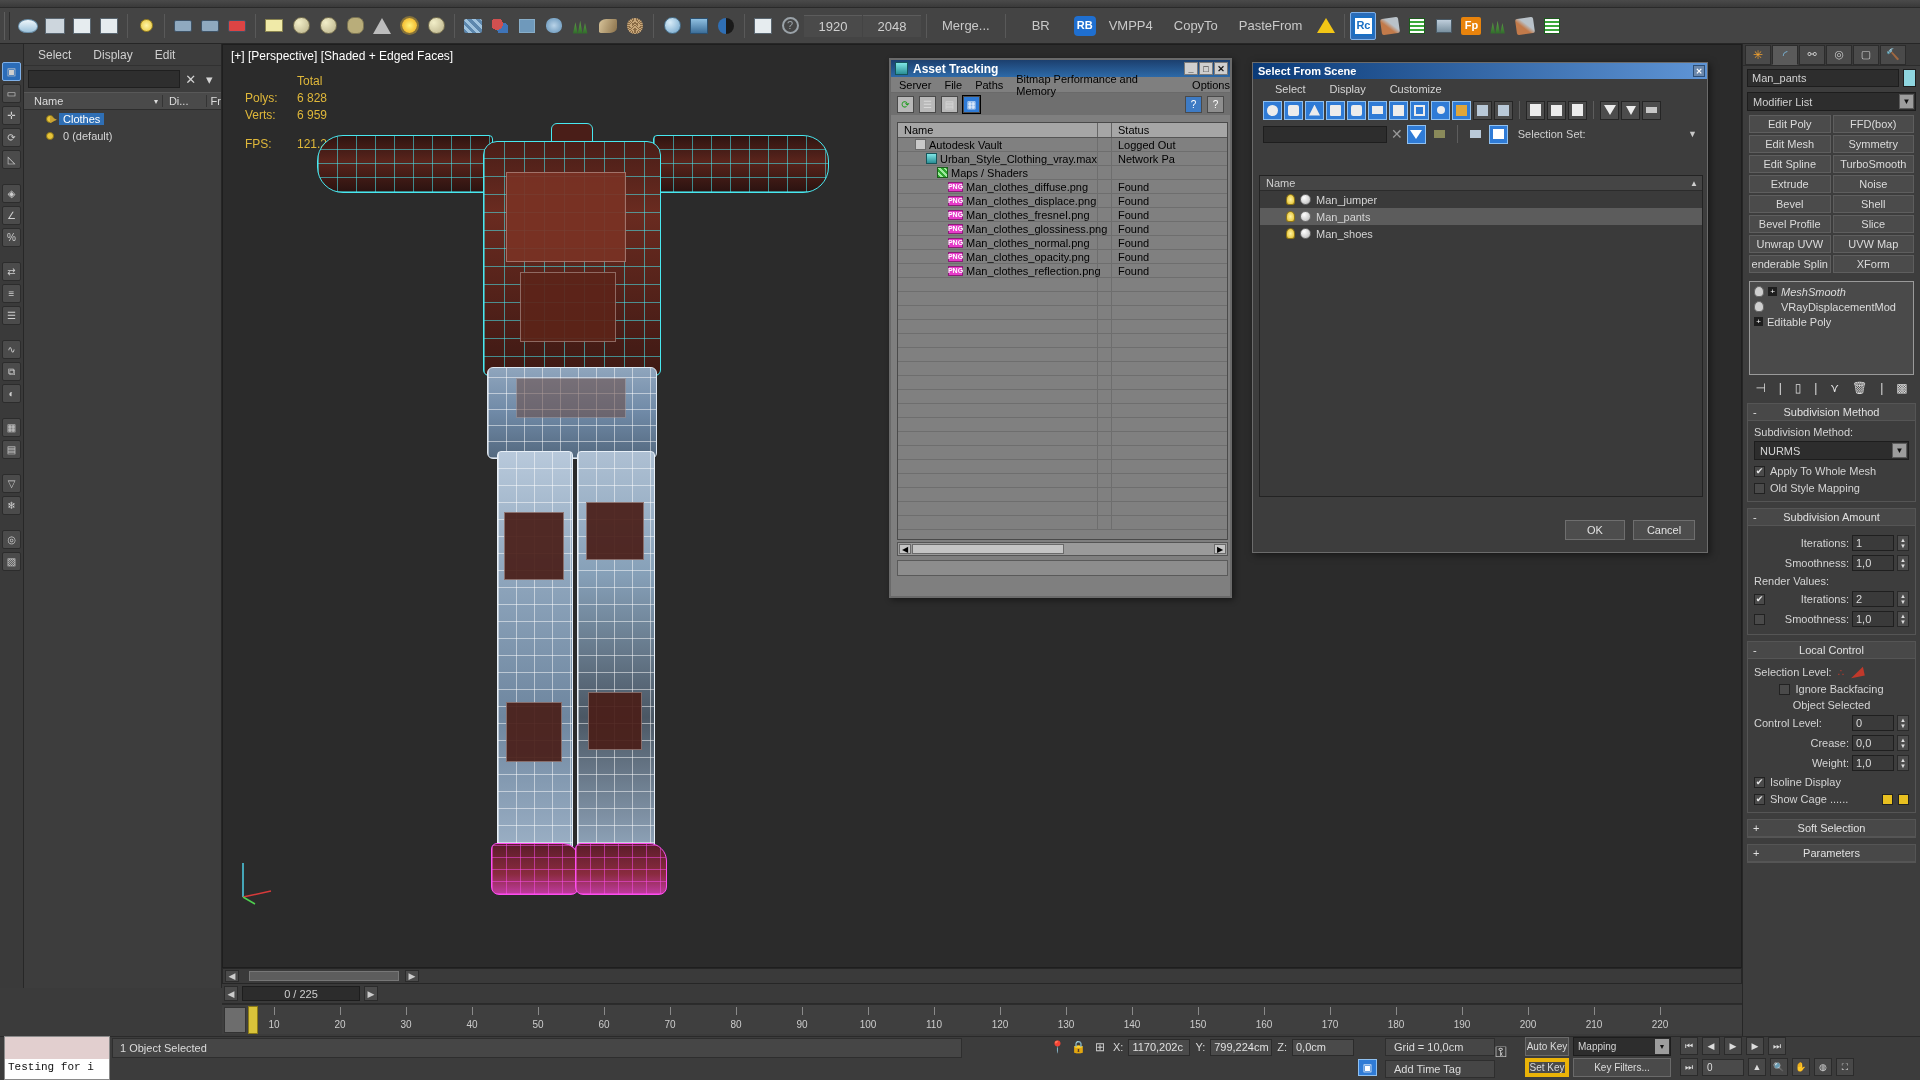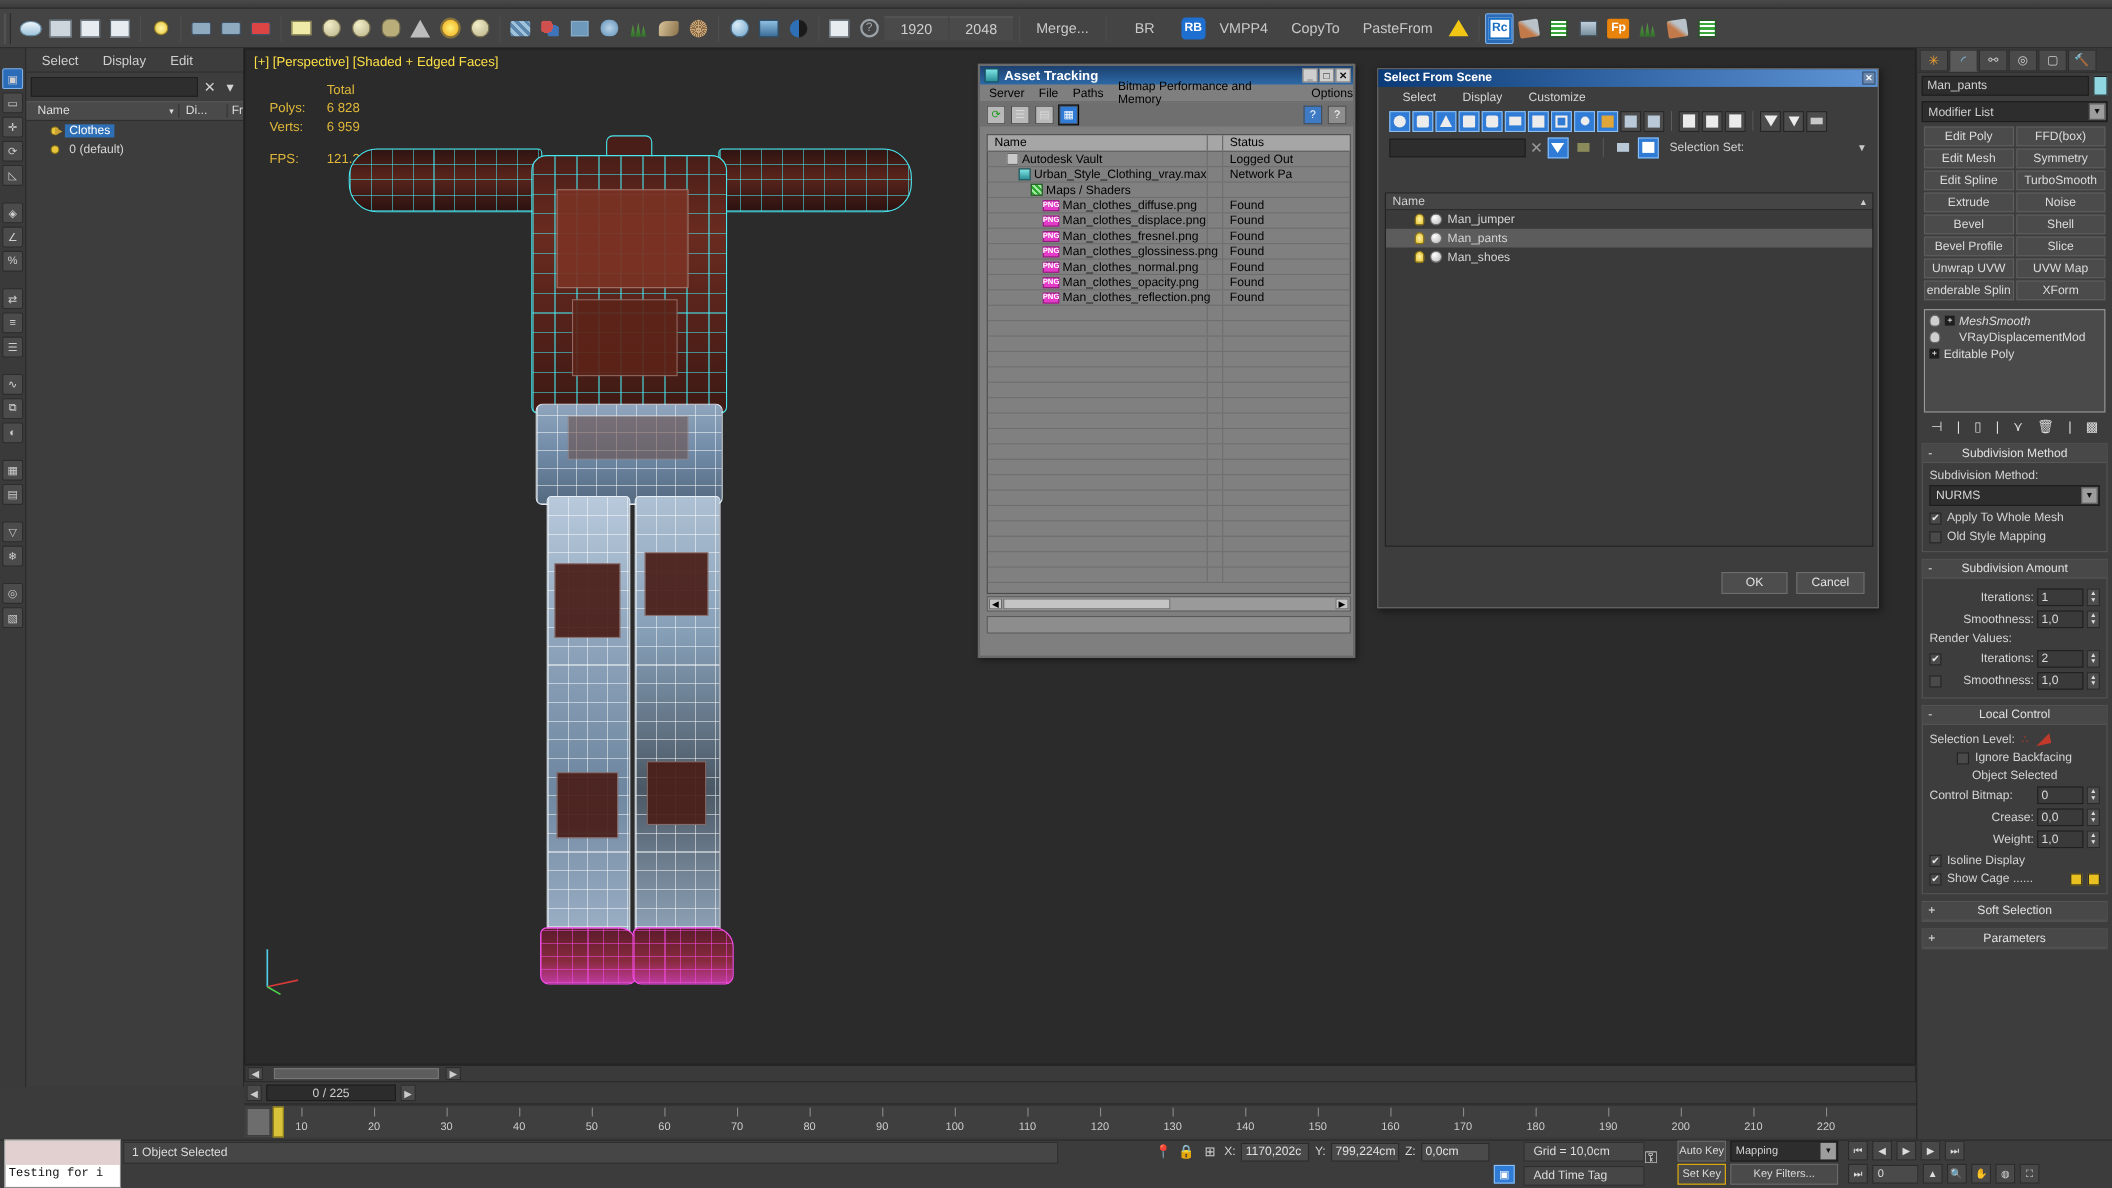--- a/index.html
+++ b/index.html
@@ -96,21 +96,21 @@
   .li-btn{width:19px;height:19px;background:#4b4b4b;border:1px solid #2c2c2c;border-radius:2px;
     display:flex;align-items:center;justify-content:center;font-size:10px;color:#cfcfcf;}
   .li-btn.on{background:#2b6cb8;border-color:#7fb0e8;}
   .li-gap{height:9px;}
 
   
   .viewport{
     position:absolute; left:222px; top:44px; width:1520px; height:924px;
     background:#2b2b2b; border:1px solid #1e1e1e; overflow:hidden;
   }
-  .vp-label{position:absolute;left:8px;top:4px;color:#fde047;font-size:12px;}
+  .vp-label{position:absolute;left:8px;top:4px;color:#ffffff;font-size:12px;}
   .vp-stats{position:absolute;left:22px;top:28px;color:#e0b83a;font-size:12px;line-height:17px;}
   .vp-stats .r{display:flex;}
   .vp-stats .k{width:52px;}
   .vp-stats .tot{margin-left:52px;}
   .vp-axis{position:absolute;left:12px;bottom:62px;width:44px;height:50px;}
 
   
   .figure{position:absolute; left:78px; top:46px; width:540px; height:740px;}
   .fg{position:absolute;}
   .torso{
@@ -327,21 +327,21 @@
   .co-lbl{font-size:11px;color:#d7d7d7;}
   .co-in{width:62px;height:17px;background:#4a4a4a;border:1px solid #2b2b2b;color:#e0e0e0;font-size:11px;
     display:flex;align-items:center;padding-left:3px;overflow:hidden;}
   .grid-lbl{position:absolute;left:1385px;top:1038px;width:110px;height:18px;background:#464646;border:1px solid #2e2e2e;
     display:flex;align-items:center;padding-left:8px;font-size:11px;color:#dcdcdc;}
   .addtime{position:absolute;left:1385px;top:1060px;width:110px;height:18px;background:#464646;border:1px solid #2e2e2e;
     display:flex;align-items:center;padding-left:8px;font-size:11px;color:#dcdcdc;}
   .keybtn{position:absolute;left:1482px;top:1040px;width:38px;height:24px;display:flex;align-items:center;justify-content:center;font-size:15px;color:#e8e8e8;}
   .autokey{position:absolute;left:1525px;top:1037px;width:44px;height:19px;background:#4a4a4a;border:1px solid #6a6a6a;
     color:#dcdcdc;font-size:10px;display:flex;align-items:center;justify-content:center;}
-  .setkey{position:absolute;left:1525px;top:1058px;width:44px;height:19px;background:#4a4a4a;border:1px solid #eab308;
+  .setkey{position:absolute;left:1525px;top:1058px;width:44px;height:19px;background:#4a4a4a;border:4px solid #eab308;
     color:#dcdcdc;font-size:10px;display:flex;align-items:center;justify-content:center;}
   .selected-dd{position:absolute;left:1573px;top:1037px;width:98px;height:19px;background:#2d2d2d;border:1px solid #1d1d1d;
     color:#d4d4d4;font-size:10px;display:flex;align-items:center;padding-left:4px;position:absolute;}
   .selected-dd .dd{position:absolute;right:1px;top:1px;width:14px;height:15px;background:#9d9d9d;color:#111;font-size:7px;
     display:flex;align-items:center;justify-content:center;}
   .keyfilters{position:absolute;left:1573px;top:1058px;width:98px;height:19px;background:#4a4a4a;border:1px solid #6a6a6a;
     color:#dcdcdc;font-size:10px;display:flex;align-items:center;justify-content:center;}
   .playback{position:absolute;left:1680px;top:1037px;display:flex;align-items:center;gap:4px;}
   .pb{width:18px;height:18px;background:#484848;border:1px solid #2b2b2b;color:#ddd;font-size:9px;
     display:flex;align-items:center;justify-content:center;}
@@ -1149,21 +1149,21 @@
           <span class="lbl">Selection Level:</span>
           <span style="color:#c0392b;font-size:10px">∴</span>
           <span class="tri"></span>
         </div>
         <div class="ck" style="justify-content:center">
           <span class="ckbox"></span>
           <span>Ignore Backfacing</span>
         </div>
         <div class="lbl" style="text-align:center;margin-top:4px">Object Selected</div>
         <div class="spin-row">
-          <span class="lb" style="margin-right:auto">Control Bitmap:</span>
+          <span class="lb" style="margin-right:auto">Control Level:</span>
           <span class="spin-in">0</span>
           <span class="spin-ar">▲<br>▼</span>
         </div>
         <div class="spin-row">
           <span class="lb">Crease:</span>
           <span class="spin-in">0,0</span>
           <span class="spin-ar">▲<br>▼</span>
         </div>
         <div class="spin-row">
           <span class="lb">Weight:</span>

